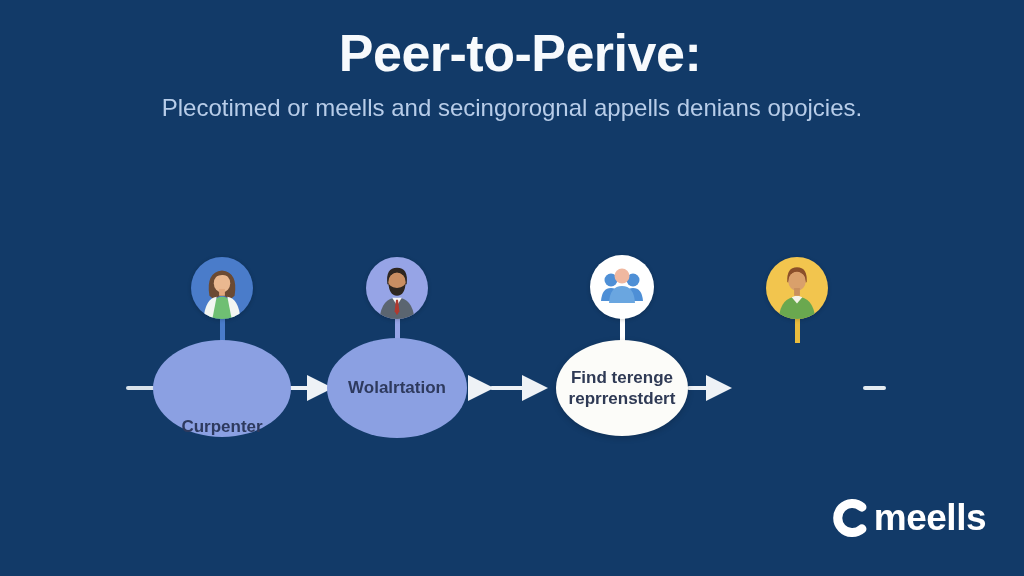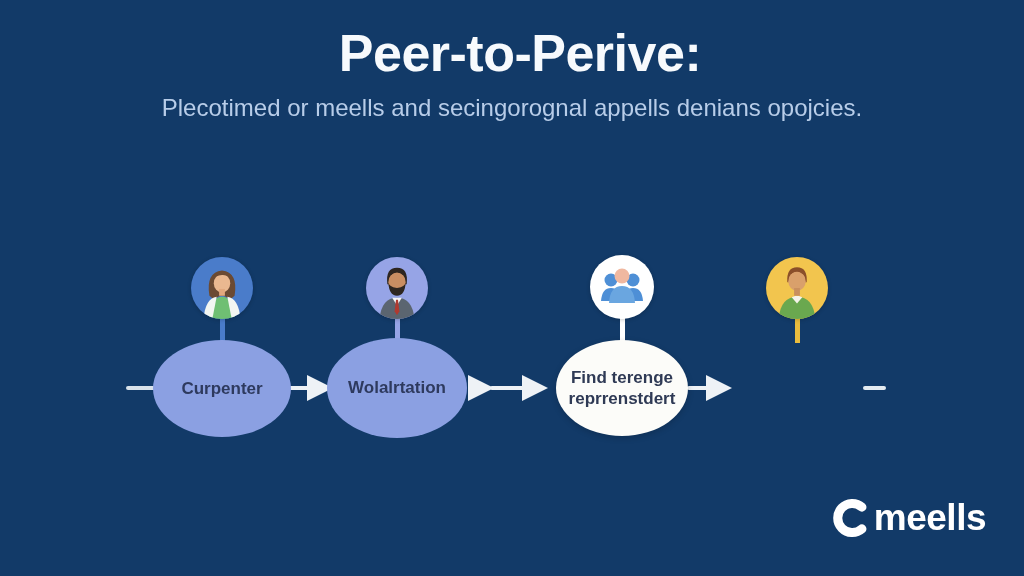--- a/index.html
+++ b/index.html
@@ -22,21 +22,21 @@
     text-align:center;color:#b8cde9;
     font-size:24px;font-weight:400;
   }
 
   
   .node{
     position:absolute;border-radius:50%;
     display:flex;flex-direction:column;align-items:center;justify-content:center;
     text-align:center;font-size:17px;font-weight:600;line-height:1.25;
   }
-  .node-1{left:153px;top:340px;width:138px;height:97px;background:#8ba0e2;color:#2e3a5e;}
+  .node-1{left:153px;top:340px;width:138px;height:97px;background:#8ba0e2;color:#2e3a5e;justify-content:flex-end;}
   .node-2{left:327px;top:338px;width:140px;height:100px;background:#8ba0e2;color:#2e3a5e;}
   .node-3{left:556px;top:340px;width:132px;height:96px;background:#fcfcf9;color:#2f3a55;box-shadow:0 2px 6px rgba(0,0,0,.18);}
   .node-4{left:730px;top:340px;width:134px;height:96px;background:#f2c54e;color:#4b4327;}
 
   
   .avatar{
     position:absolute;width:62px;height:62px;border-radius:50%;
     overflow:hidden;box-shadow:0 1px 4px rgba(0,0,0,.2);
   }
   .avatar svg{display:block;width:100%;height:100%;}

